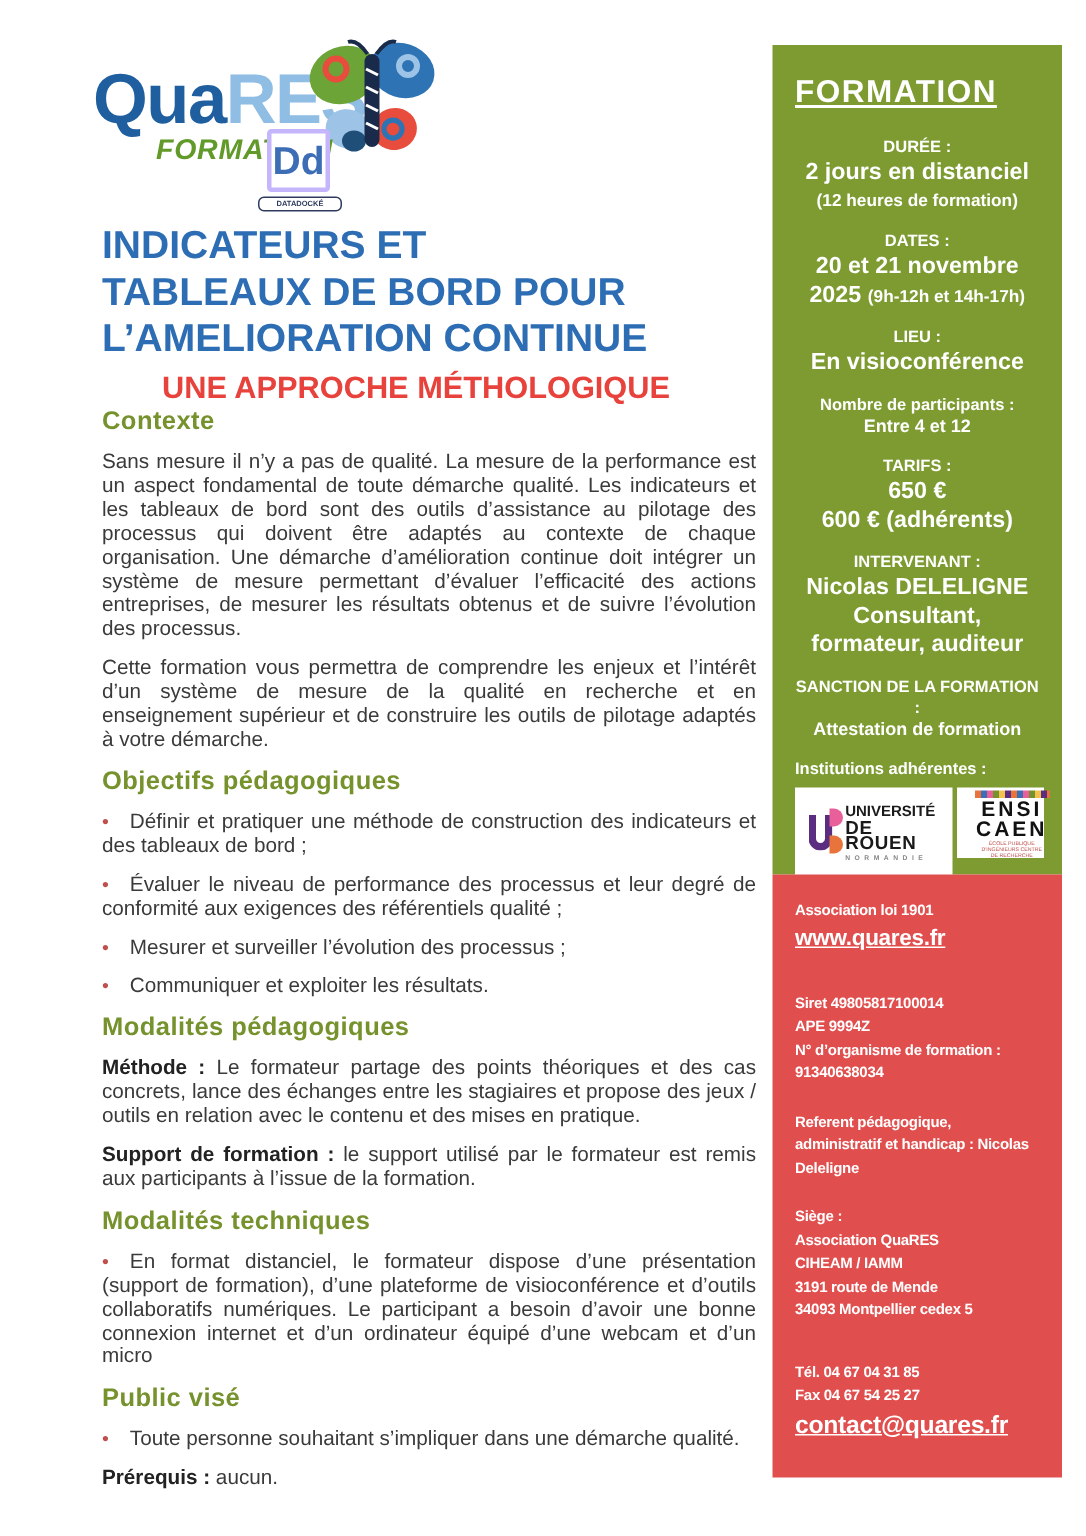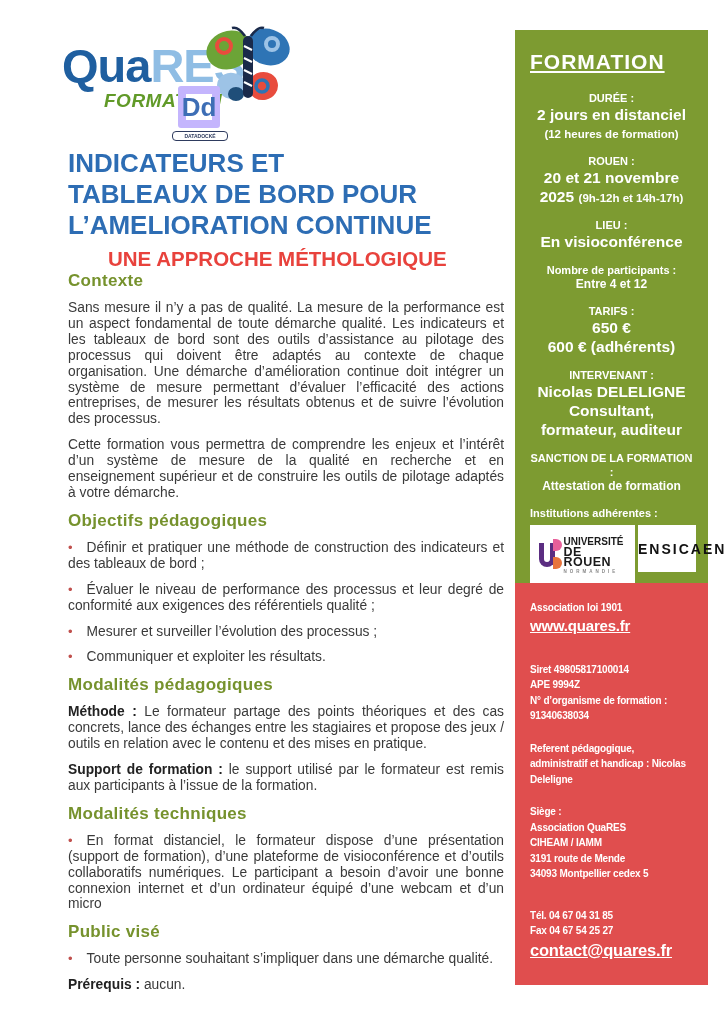--- a/index.html
+++ b/index.html
@@ -31,21 +31,21 @@
   .brand-name .part2 { color: #8fbde4; }
   .brand-tagline {
     position: absolute; left: 36px; top: 66px;
     font-style: italic; font-weight: bold; font-size: 19px;
     color: #619a28; letter-spacing: 0.5px;
   }
   .butterfly { position: absolute; left: 128px; top: -4px; }
   .dd-box {
     position: absolute; left: 110px; top: 62px;
     width: 42px; height: 42px; background: #ffffff;
-    border: 8px solid #c4b5fd; border-radius: 3px;
+    border: 3px solid #c4b5fd; border-radius: 3px;
     display: flex; align-items: center; justify-content: center;
     font-size: 26px; font-weight: bold; color: #3d6eb5;
   }
   .dd-caption {
     position: absolute; left: 104px; top: 107px;
     width: 56px; text-align: center;
     font-size: 5px; font-weight: bold; color: #2e3b5e;
     border: 1px solid #2e3b5e; border-radius: 4px; padding: 1px 0;
     background: #fff;
   }
@@ -110,22 +110,22 @@
   .rouen-orange {
     position: absolute; left: 14px; top: 18px; width: 9px; height: 12px;
     background: #e8743c; border-radius: 0 6px 6px 0;
   }
   .rouen-text { line-height: 10px; }
   .rouen-l1 { font-size: 10px; font-weight: bold; letter-spacing: 0px; }
   .rouen-l2 { font-size: 12.5px; font-weight: bold; letter-spacing: 0.5px; }
   .rouen-l3 { font-size: 4.5px; font-weight: bold; letter-spacing: 3px; color: #888; }
   .logo-ensi {
     background: #ffffff; width: 58px; height: 47px;
-    display: flex; flex-direction: row; align-items: center;
-    padding-top: 2px; color: #111;
+    display: flex; flex-direction: column; align-items: center;
+    padding-top: 2px; color: #111; padding-left: 15px;
   }
   .ensi-mosaic {
     width: 50px; height: 8px;
     background: repeating-linear-gradient(90deg,
       #e8743c 0 4px, #3d6eb5 4px 8px, #e85f9a 8px 12px,
       #76922d 12px 16px, #f2c14e 16px 20px, #5b2d81 20px 24px);
     margin-bottom: 1px;
   }
   .ensi-line { font-size: 14px; font-weight: 900; line-height: 13px; letter-spacing: 2px; }
   .ensi-caption { font-size: 3.5px; color: #c0504d; margin-top: 1px; text-align: center; line-height: 4px; }
@@ -212,21 +212,21 @@
 
   <div class="sidebar-green">
     <div class="sb-title">FORMATION</div>
 
     <div class="sb-item">
       <div class="sb-label">DURÉE :</div>
       <div><span class="sb-value">2 jours en distanciel</span> <span class="sb-note">(12 heures de formation)</span></div>
     </div>
 
     <div class="sb-item">
-      <div class="sb-label">ROUEN :</div>
+      <div class="sb-label">DATES :</div>
       <div><span class="sb-value">20 et 21 novembre 2025</span> <span class="sb-note">(9h-12h et 14h-17h)</span></div>
     </div>
 
     <div class="sb-item">
       <div class="sb-label">LIEU :</div>
       <div class="sb-value">En visioconférence</div>
     </div>
 
     <div class="sb-item">
       <div class="sb-label">Nombre de participants :</div>

